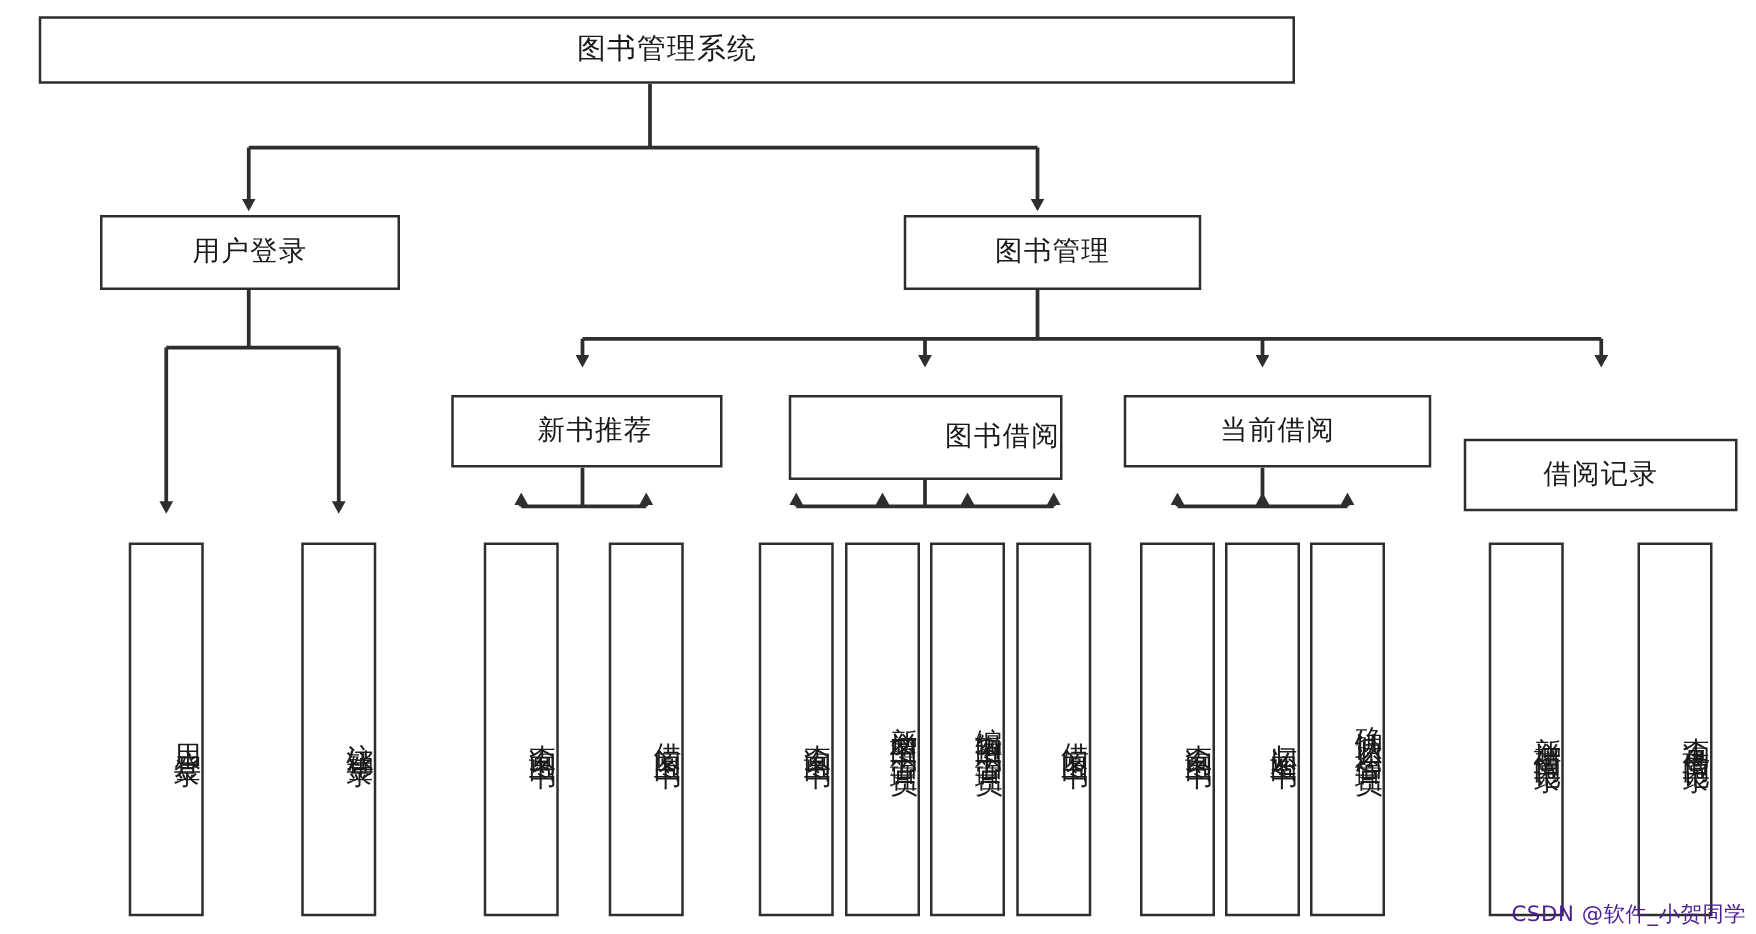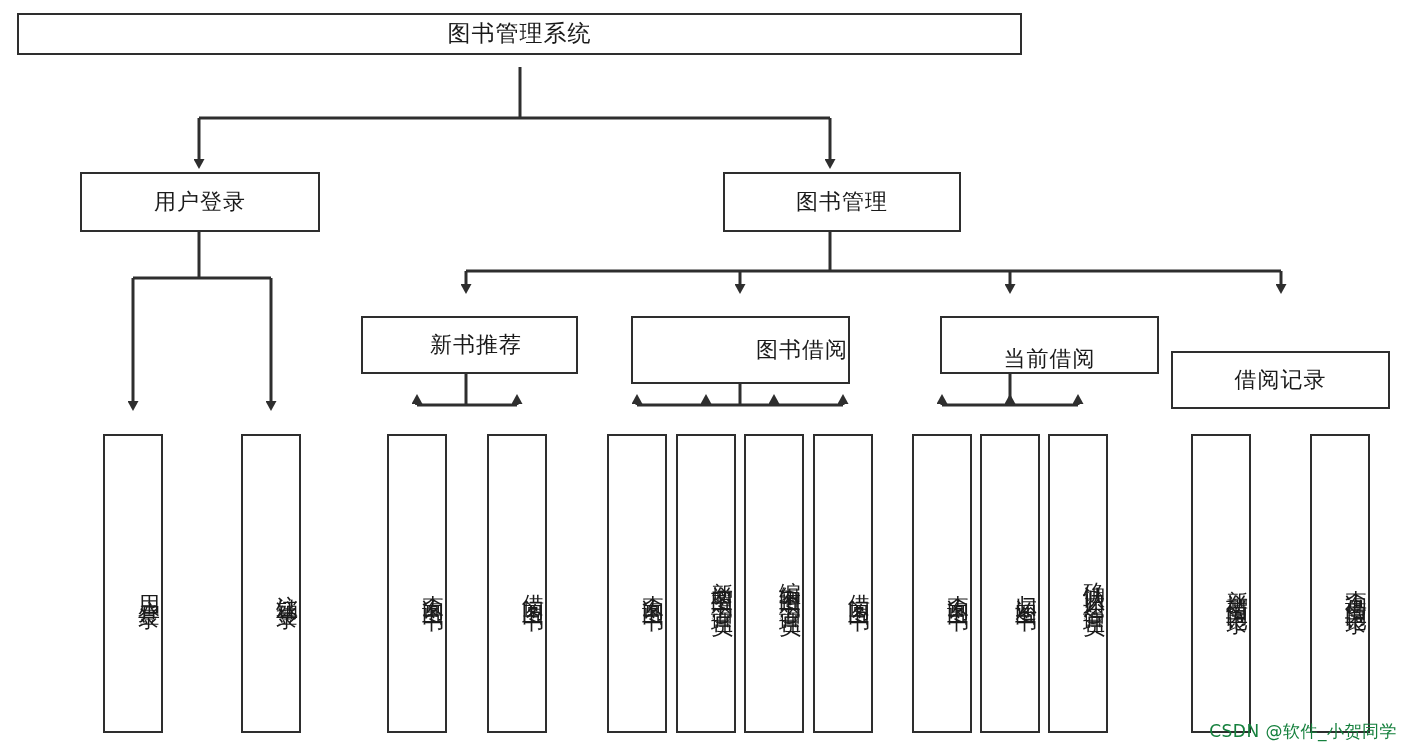--- a/index.html
+++ b/index.html
@@ -57,21 +57,21 @@
   .node-v .vtext {
     writing-mode: vertical-rl;
     text-orientation: upright;
     display: block;
   }
   .watermark {
     position: absolute;
     right: 8px;
     bottom: 4px;
     font-size: 17px;
-    color: #15803d;
+    color: #4c1d95;
     letter-spacing: 0.5px;
     white-space: nowrap;
     user-select: none;
   }
 </style>
 </head>
 <body>
 
 <div id="diagram-root">
 
@@ -123,38 +123,38 @@
       <path d="M1010,405 L1010,403" marker-end="url(#arrow)"></path>
       <path d="M1078,405 L1078,403" marker-end="url(#arrow)"></path>
 
       <path d="M1281,374 L1281,405"></path>
       <path d="M1221,405 L1340,405"></path>
       <path d="M1221,405 L1221,403" marker-end="url(#arrow)"></path>
       <path d="M1340,405 L1340,403" marker-end="url(#arrow)"></path>
     </g>
   </svg>
 
-  <div class="node-box node-h node-root" style="left:17px; top:13px; width:1005px; height:42px;">
+  <div class="node-box node-h node-root" style="left:31px; top:13px; width:1005px; height:54px;">
     <span>图书管理系统</span>
   </div>
 
   <div class="node-box node-h" style="left:80px; top:172px; width:240px; height:60px;">
     <span>用户登录</span>
   </div>
   <div class="node-box node-h" style="left:711px; top:172px; width:238px; height:60px;margin-left:12px;">
     <span>图书管理</span>
   </div>
 
   <div class="node-box node-h" style="left:361px; top:316px; width:217px; height:58px;padding-left:13px;">
     <span>新书推荐</span>
   </div>
   <div class="node-box node-h" style="left:631px; top:316px; width:219px; height:68px;justify-content:flex-end;">
     <span>图书借阅</span>
   </div>
-  <div class="node-box node-h" style="left:940px; top:316px; width:219px; height:58px;align-items:flex-end;">
+  <div class="node-box node-h" style="left:899px; top:316px; width:246px; height:58px;">
     <span>当前借阅</span>
   </div>
   <div class="node-box node-h" style="left:1171px; top:316px; width:219px; height:58px;margin-top:35px;">
     <span>借阅记录</span>
   </div>
 
   <div class="node-box node-v" style="left:103px; top:434px; width:60px; height:299px;">
     <span class="vtext">用户登录</span>
   </div>
   <div class="node-box node-v" style="left:241px; top:434px; width:60px; height:299px;">

